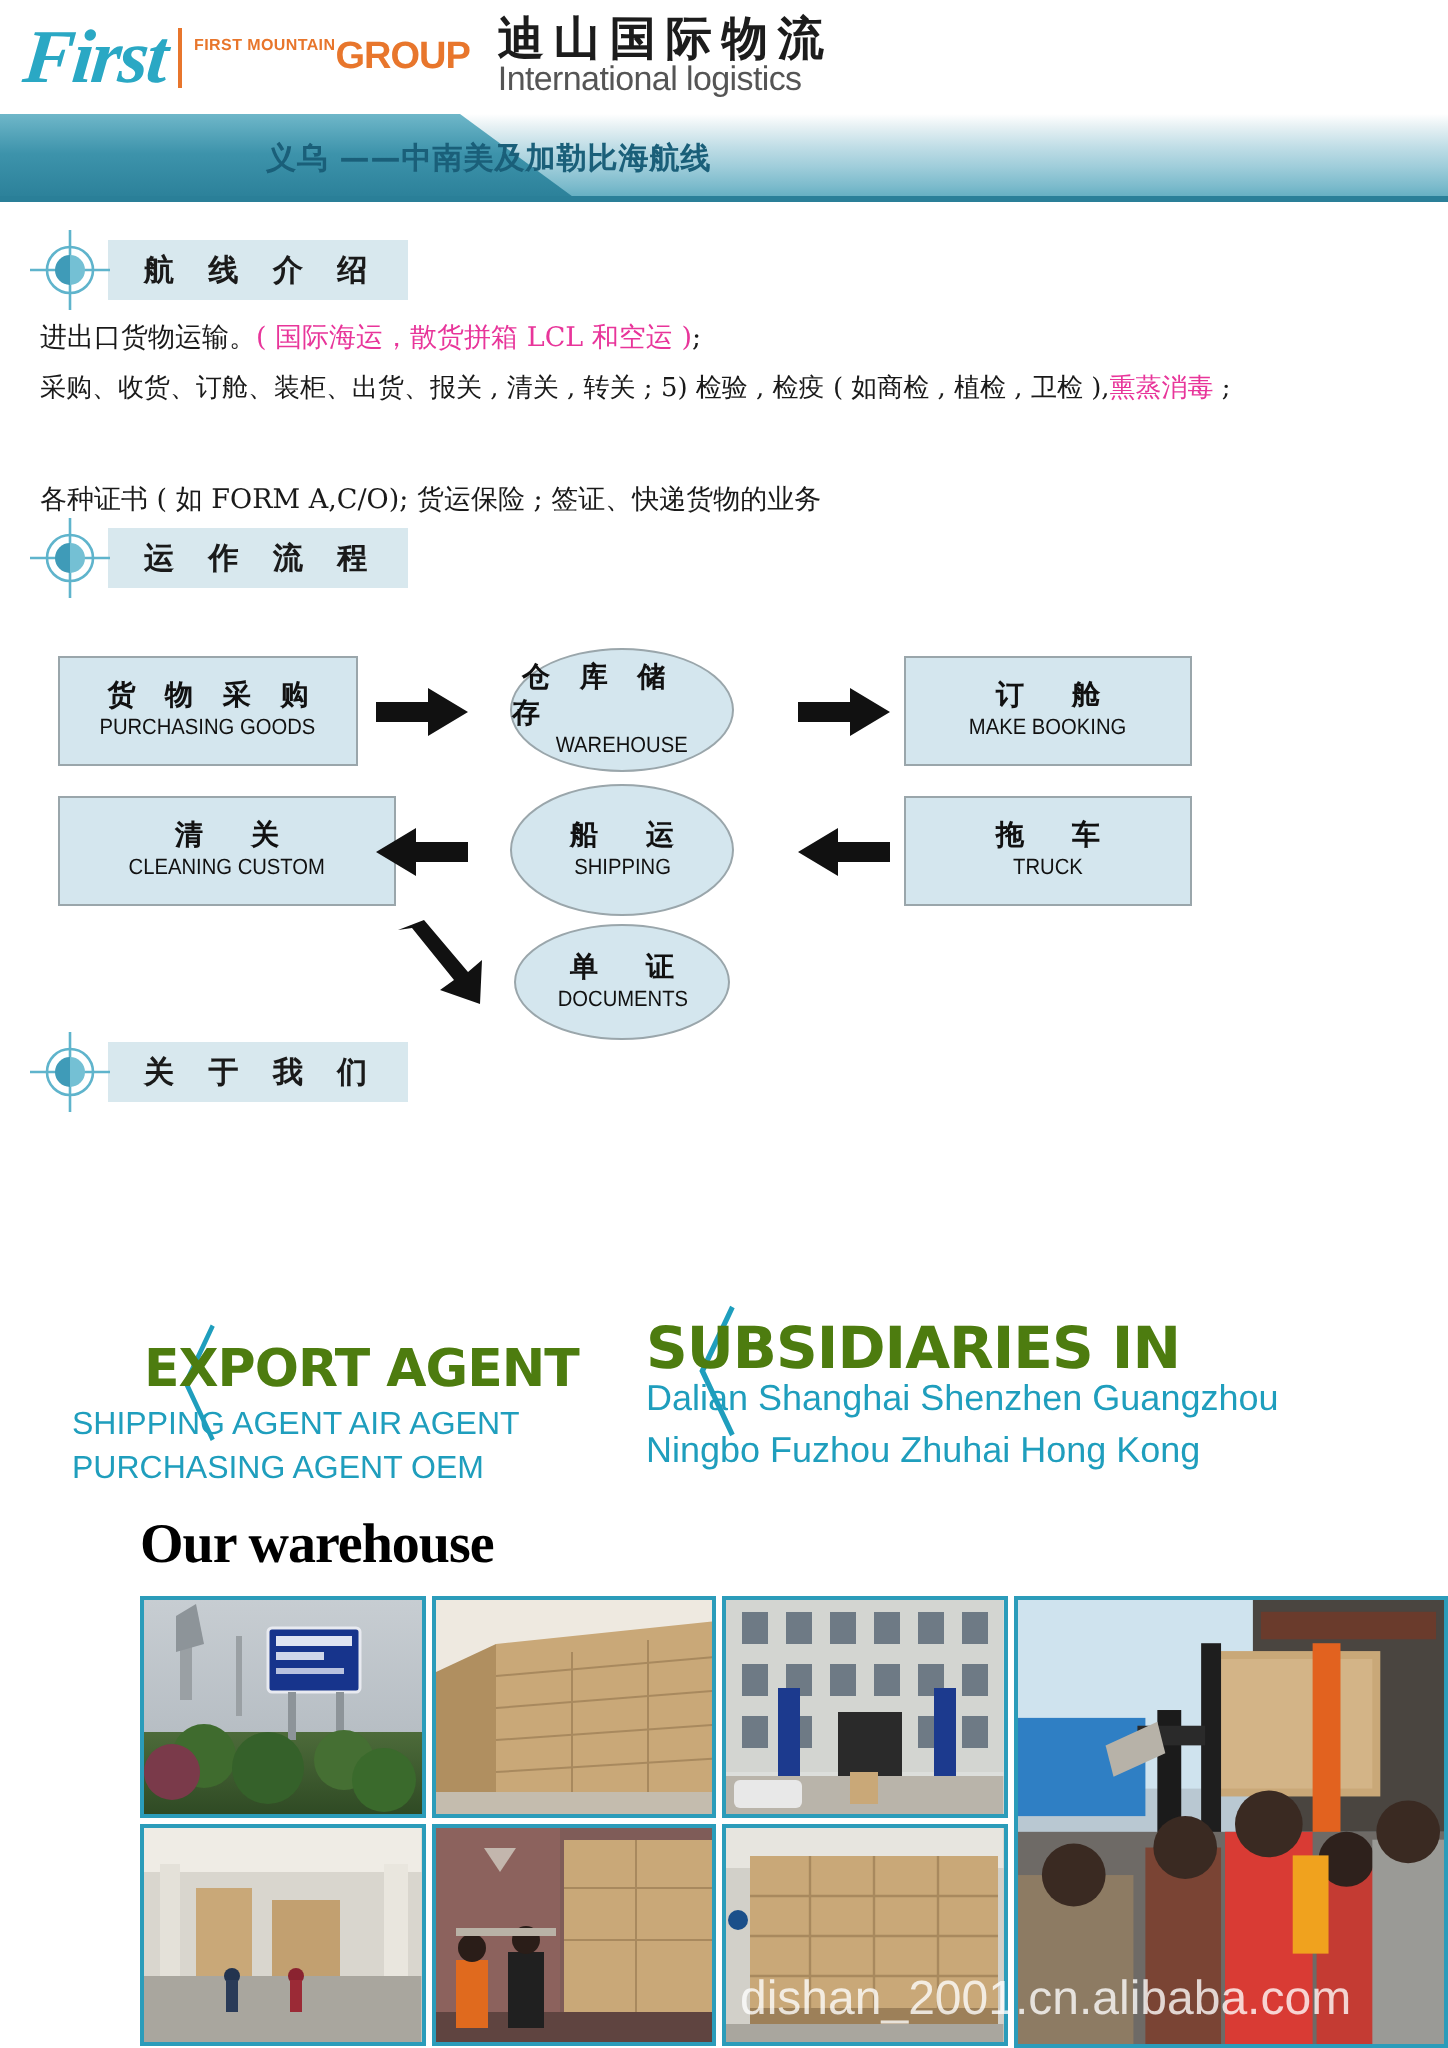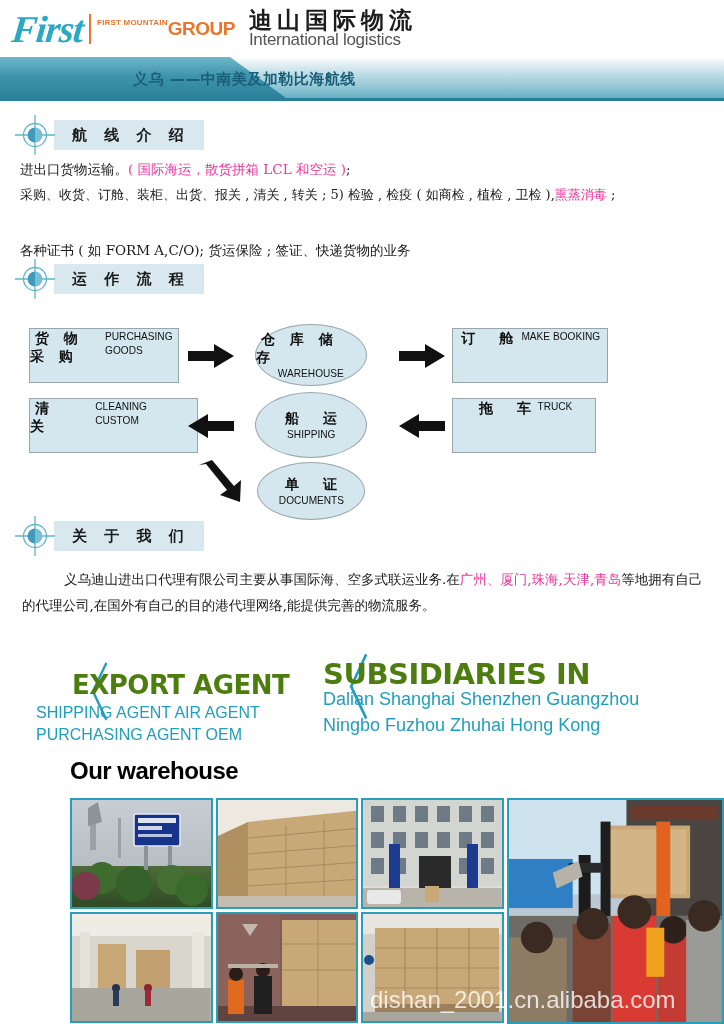--- a/index.html
+++ b/index.html
@@ -162,22 +162,22 @@
   }
   .about-para .indent { display:inline-block; width: 42px; }
 
   
   .flow { position: absolute; left: 0; top: 320px; width: 724px; height: 200px; }
   .fbox {
     position: absolute;
     background: #d4e6ee;
     border: 1px solid #9aa6ab;
     display: flex;
-    flex-direction: row;
-    align-items: flex-start;
+    flex-direction: column;
+    align-items: center;
     justify-content: center;
   }
   .fell {
     position: absolute;
     background: #d4e6ee;
     border: 1px solid #9aa6ab;
     border-radius: 50%;
     display: flex;
     flex-direction: column;
     align-items: center;
@@ -214,22 +214,22 @@
     position: absolute;
     font-family: "Liberation Sans", sans-serif;
     color: #1f9ebd;
     white-space: nowrap;
   }
 
   
   .wh-title {
     position: absolute;
     left: 70px; top: 757px;
-    font-family: Liberation Sans, sans-serif;
-    font-size: 24px;
+    font-family: Liberation Serif, serif;
+    font-size: 28px;
     font-weight: bold;
     color: #000;
     letter-spacing: -0.5px;
   }
   .photos {
     position: absolute;
     left: 70px; top: 798px;
     width: 654px; height: 226px;
     display: flex;
     gap: 3px;
@@ -348,21 +348,21 @@
       <div class="f-cn">仓 库 储 存</div>
       <div class="f-en">WAREHOUSE</div>
     </div>
 
     <div class="arrow" style="left:399px; top:24px;">
       <svg width="46" height="24" viewBox="0 0 46 24">
         <path d="M0 7 H26 V0 L46 12 L26 24 V17 H0 Z" fill="#111"></path>
       </svg>
     </div>
 
-    <div class="fbox" style="left:452px; top:8px; width:156px; height:55px;">
+    <div class="fbox" style="left:452px; top:8px; width:144px; height:55px;">
       <div class="f-cn">订　舱</div>
       <div class="f-en">MAKE BOOKING</div>
     </div>
 
     <div class="fbox" style="left:29px; top:78px; width:169px; height:55px;">
       <div class="f-cn">清　关</div>
       <div class="f-en">CLEANING CUSTOM</div>
     </div>
 
     <div class="arrow" style="left:188px; top:94px;">
@@ -405,23 +405,20 @@
         <line x1="21" y1="1" x2="21" y2="41" stroke="#5fb4cc" stroke-width="1.3"></line>
         <line x1="1" y1="21" x2="41" y2="21" stroke="#5fb4cc" stroke-width="1.3"></line>
         <circle cx="21" cy="21" r="11.5" fill="none" stroke="#5fb4cc" stroke-width="1.3"></circle>
         <path d="M21 13.5 A7.5 7.5 0 0 0 21 28.5 Z" fill="#3f9bb8"></path>
         <path d="M21 13.5 A7.5 7.5 0 0 1 21 28.5 Z" fill="#74c0d4"></path>
       </svg>
     </div>
     <div class="sec-label">关 于 我 们</div>
   </div>
 
-  <div class="about-para" style="top:566px;">
-    <span class="indent"></span><span>义乌迪山进出口代理有限公司主要从事国际海、空多式联运业务.在</span><span class="pink">广州、厦门,珠海,天津,青岛</span><span>等地拥有自己的代理公司,在国外有自己的目的港代理网络,能提供完善的物流服务。</span>
-  </div>
 
   <div class="chev" style="left:50px; top:660px; font-size:66px;">〈</div>
   <div class="blk-title" style="left:72px; top:670px; font-size:26px;">EXPORT AGENT</div>
   <div class="blk-line" style="left:35px; top:704px; font-size:16px; left:36px;">SHIPPING AGENT  AIR AGENT</div>
   <div class="blk-line" style="left:36px; top:726px; font-size:16px;">PURCHASING  AGENT   OEM</div>
 
   <div class="chev" style="left:303px; top:650px; font-size:74px;">〈</div>
   <div class="blk-title" style="left:323px; top:657px; font-size:29px;">SUBSIDIARIES IN</div>
   <div class="blk-line" style="left:323px; top:715px; font-size:18px;">Ningbo Fuzhou    Zhuhai   Hong Kong</div>
   <div class="blk-line" style="left:323px; top:689px; font-size:18px;">Dalian  Shanghai  Shenzhen   Guangzhou</div>

